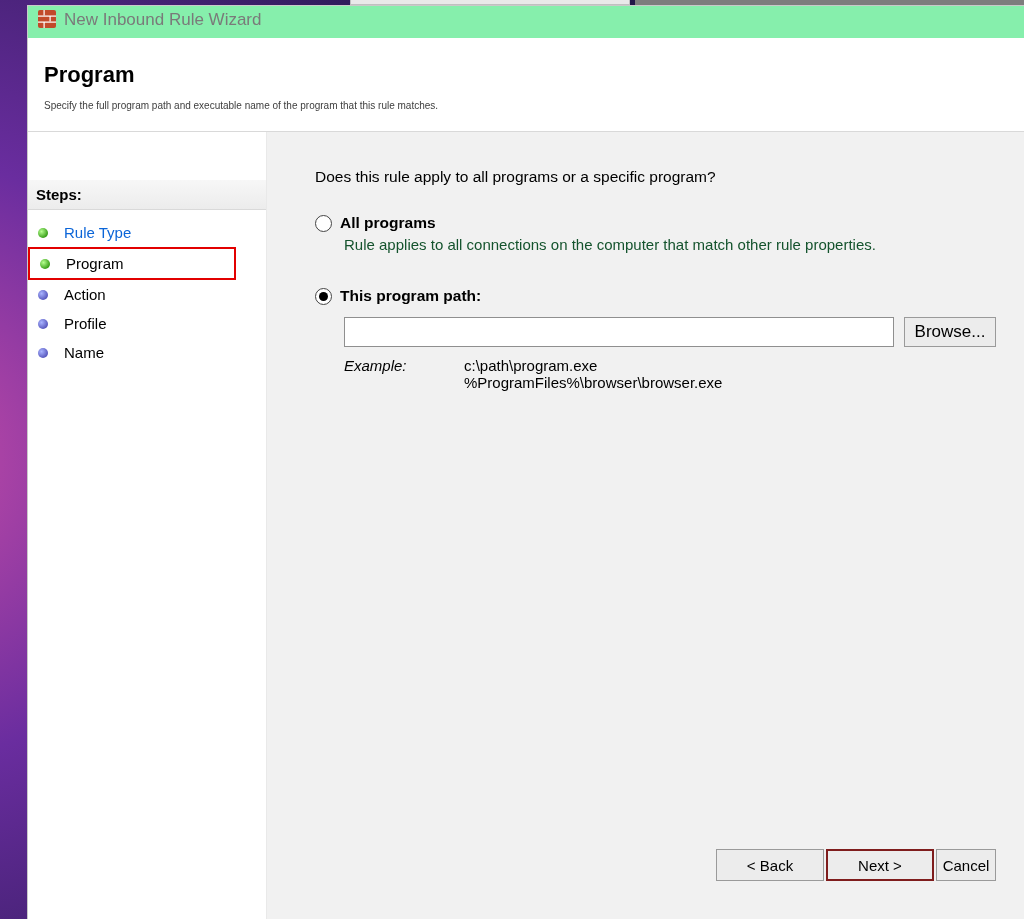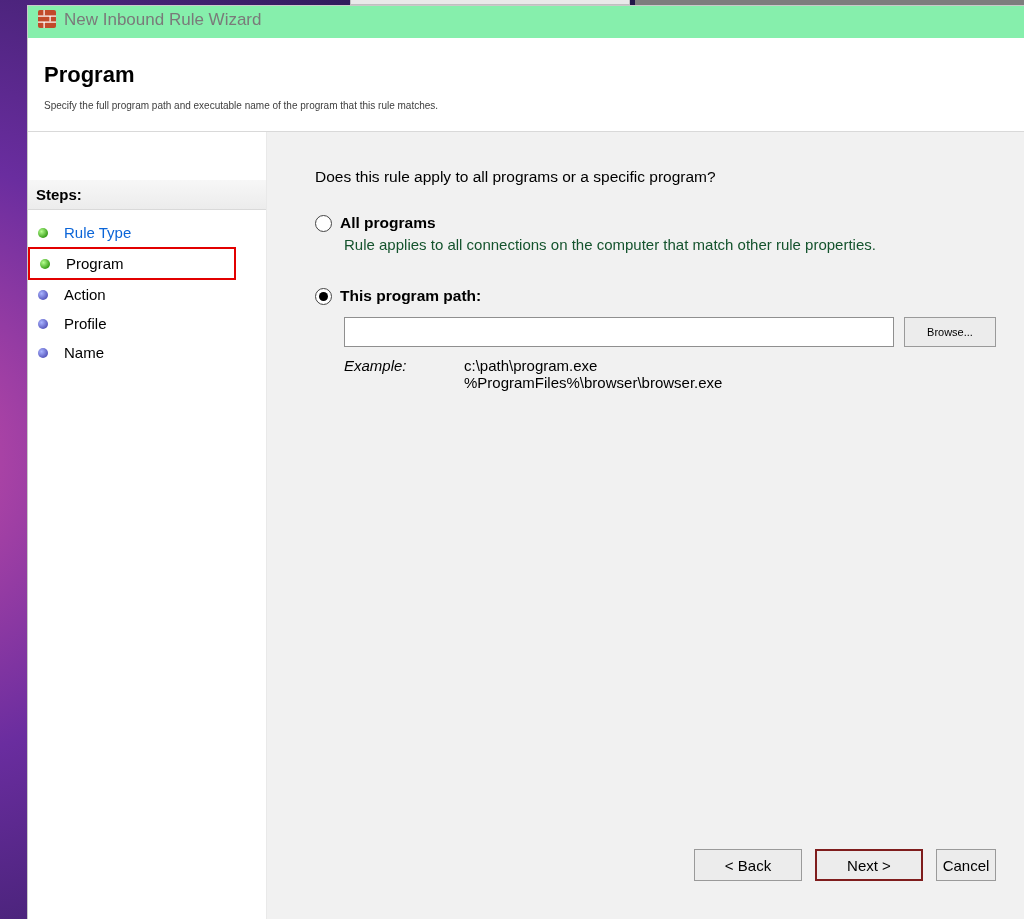--- a/index.html
+++ b/index.html
@@ -180,39 +180,39 @@
     height: 30px;
     background: #fff;
     border: 1px solid #8f8f8f;
     padding: 2px 6px;
     font-size: 15px;
   }
   .browse-btn {
     width: 92px; height: 30px;
     background: #ececec;
     border: 1px solid #9a9a9a;
-    font-size: 11px;
+    font-size: 17px;
     cursor: pointer;
   }
 
   .example-row {
     margin-left: 29px;
     margin-top: 10px;
     display: flex;
     gap: 50px;
     font-size: 15px;
   }
   .example-row .label { width: 70px; font-style: italic; }
   .example-row .vals { white-space: pre-line; }
 
   .spacer { flex: 1; }
 
   .footer-buttons {
     display: flex;
-    gap: 13px;
+    gap: 2px;
     justify-content: flex-end;
     padding-bottom: 18px;
     padding-right: 0;
   }
   .footer-buttons button {
     width: 108px;
     height: 32px;
     background: #ececec;
     border: 1px solid #9a9a9a;
     font-size: 15px;

